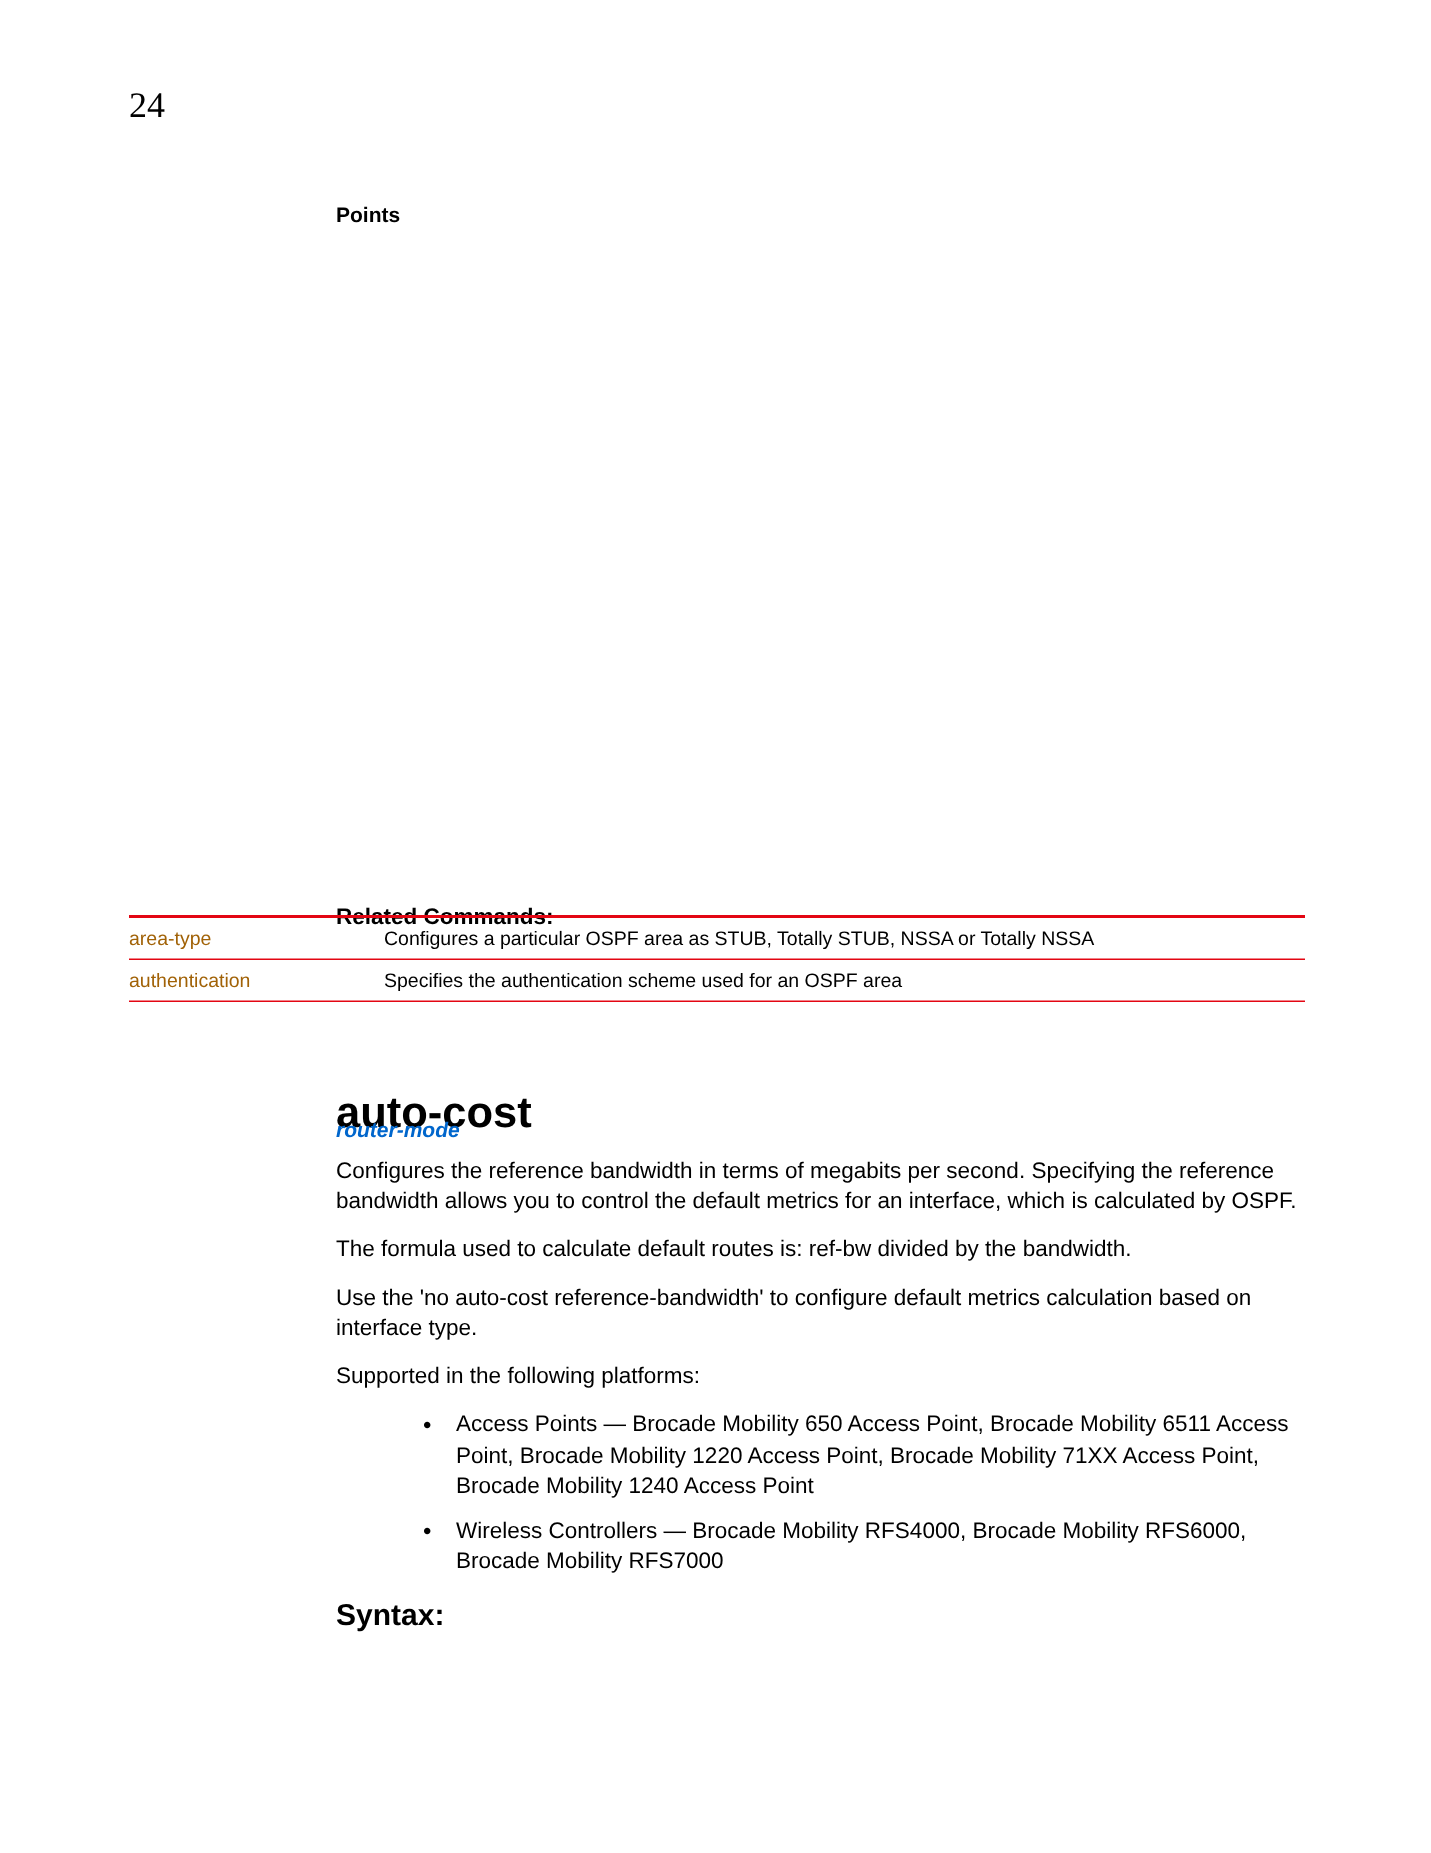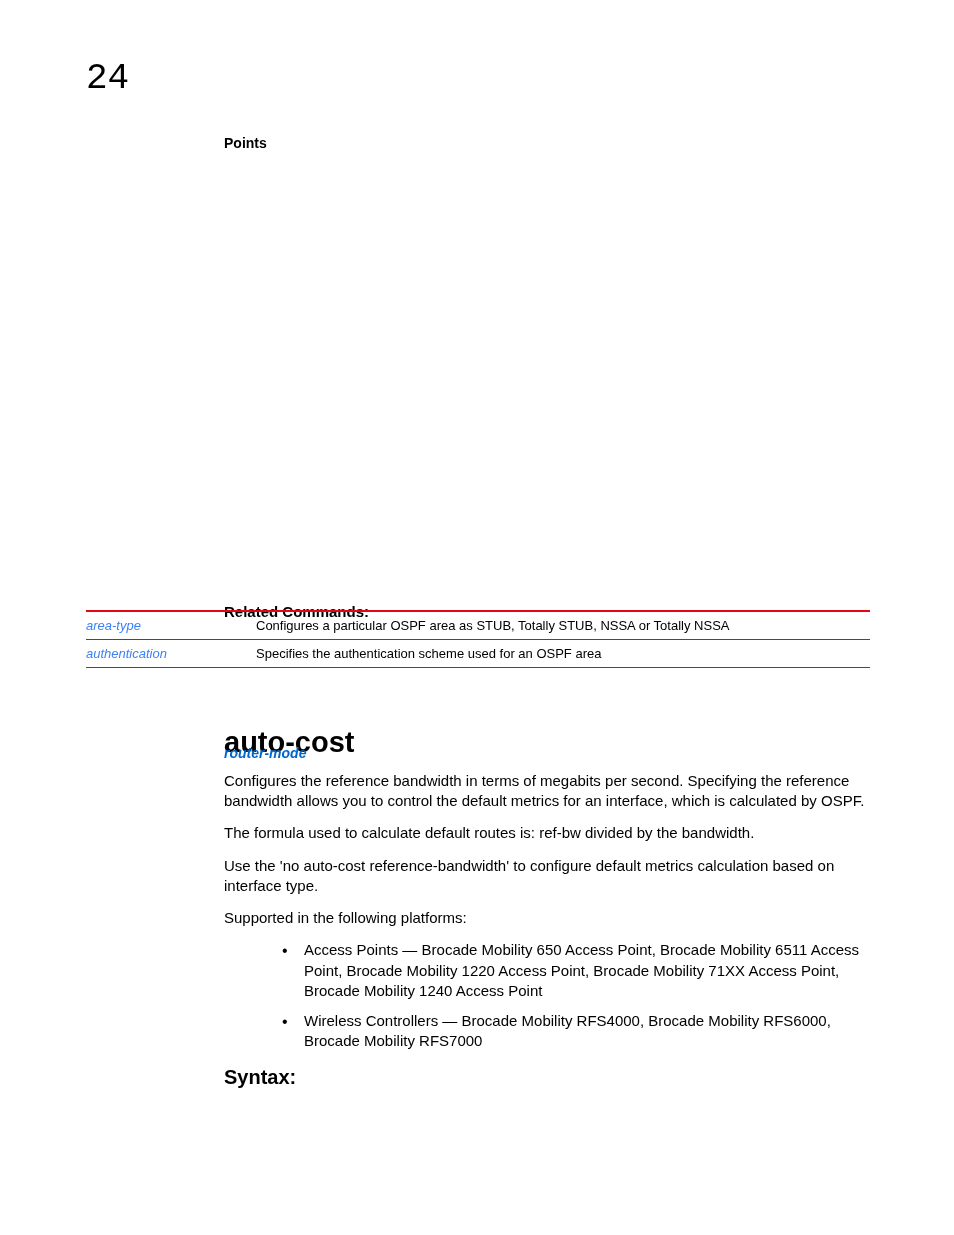--- a/index.html
+++ b/index.html
@@ -8,23 +8,23 @@
     height: 1235px;
     background: #fff;
     font-family: Arial, Helvetica, sans-serif;
     color: #000;
     position: relative;
   }
   .page-number {
     position: absolute;
     top: 58px;
     left: 86px;
-    font-size: 36px;
+    font-size: 24px;
     font-weight: 400;
-    font-family: Liberation Mono, monospace;
+    font-family: Liberation Serif, serif;
   }
   .content {
     position: absolute;
     left: 224px;
     top: 135px;
     width: 650px;
   }
   .example-heading {
     font-weight: bold;
     font-size: 14px;
@@ -47,22 +47,21 @@
   }
   .related-table tr:first-child {
     border-top: 2px solid #e30613;
   }
   .related-table td {
     padding: 6px 0 6px 0;
     vertical-align: top;
   }
   .related-table td:first-child {
     width: 170px;
-    color: #3b82f6;
-    font-style: italic;
+    color: #a16207;
   }
   .section-title {
     position: absolute;
     left: 224px;
     top: 726px;
     font-size: 29px;
     font-weight: bold;
     font-family: Arial, sans-serif;
   }
   .lower-content {

